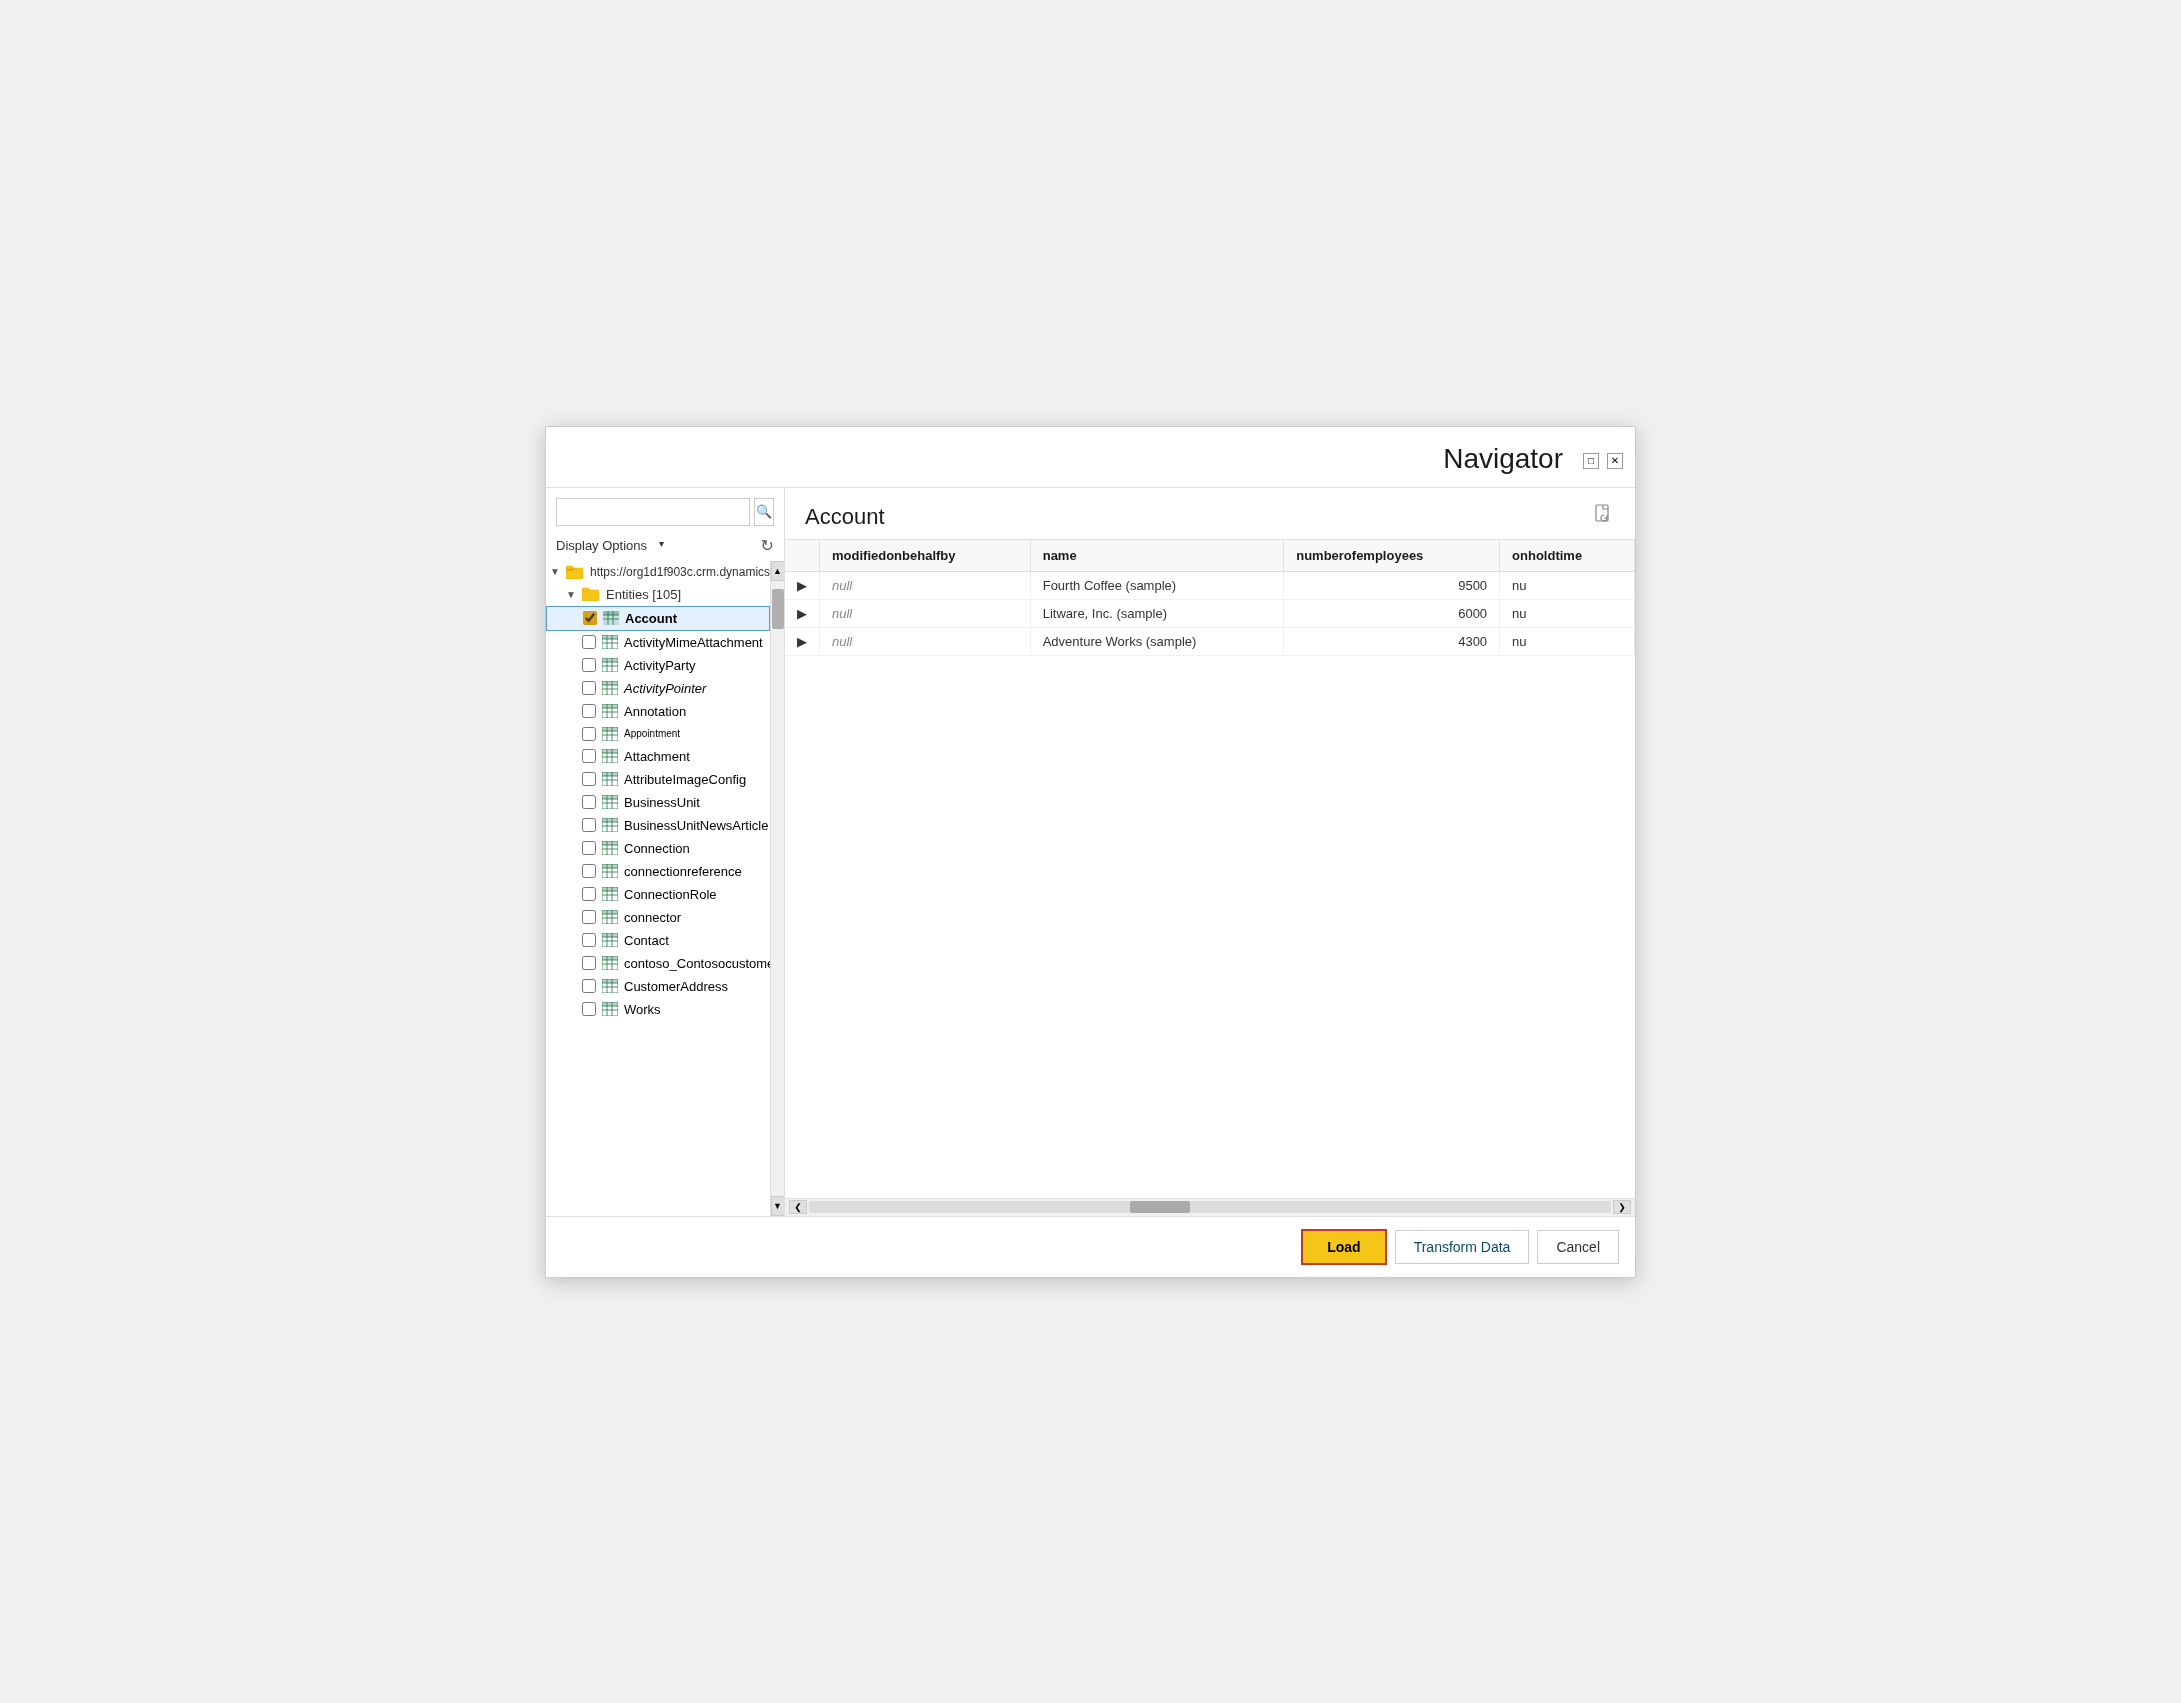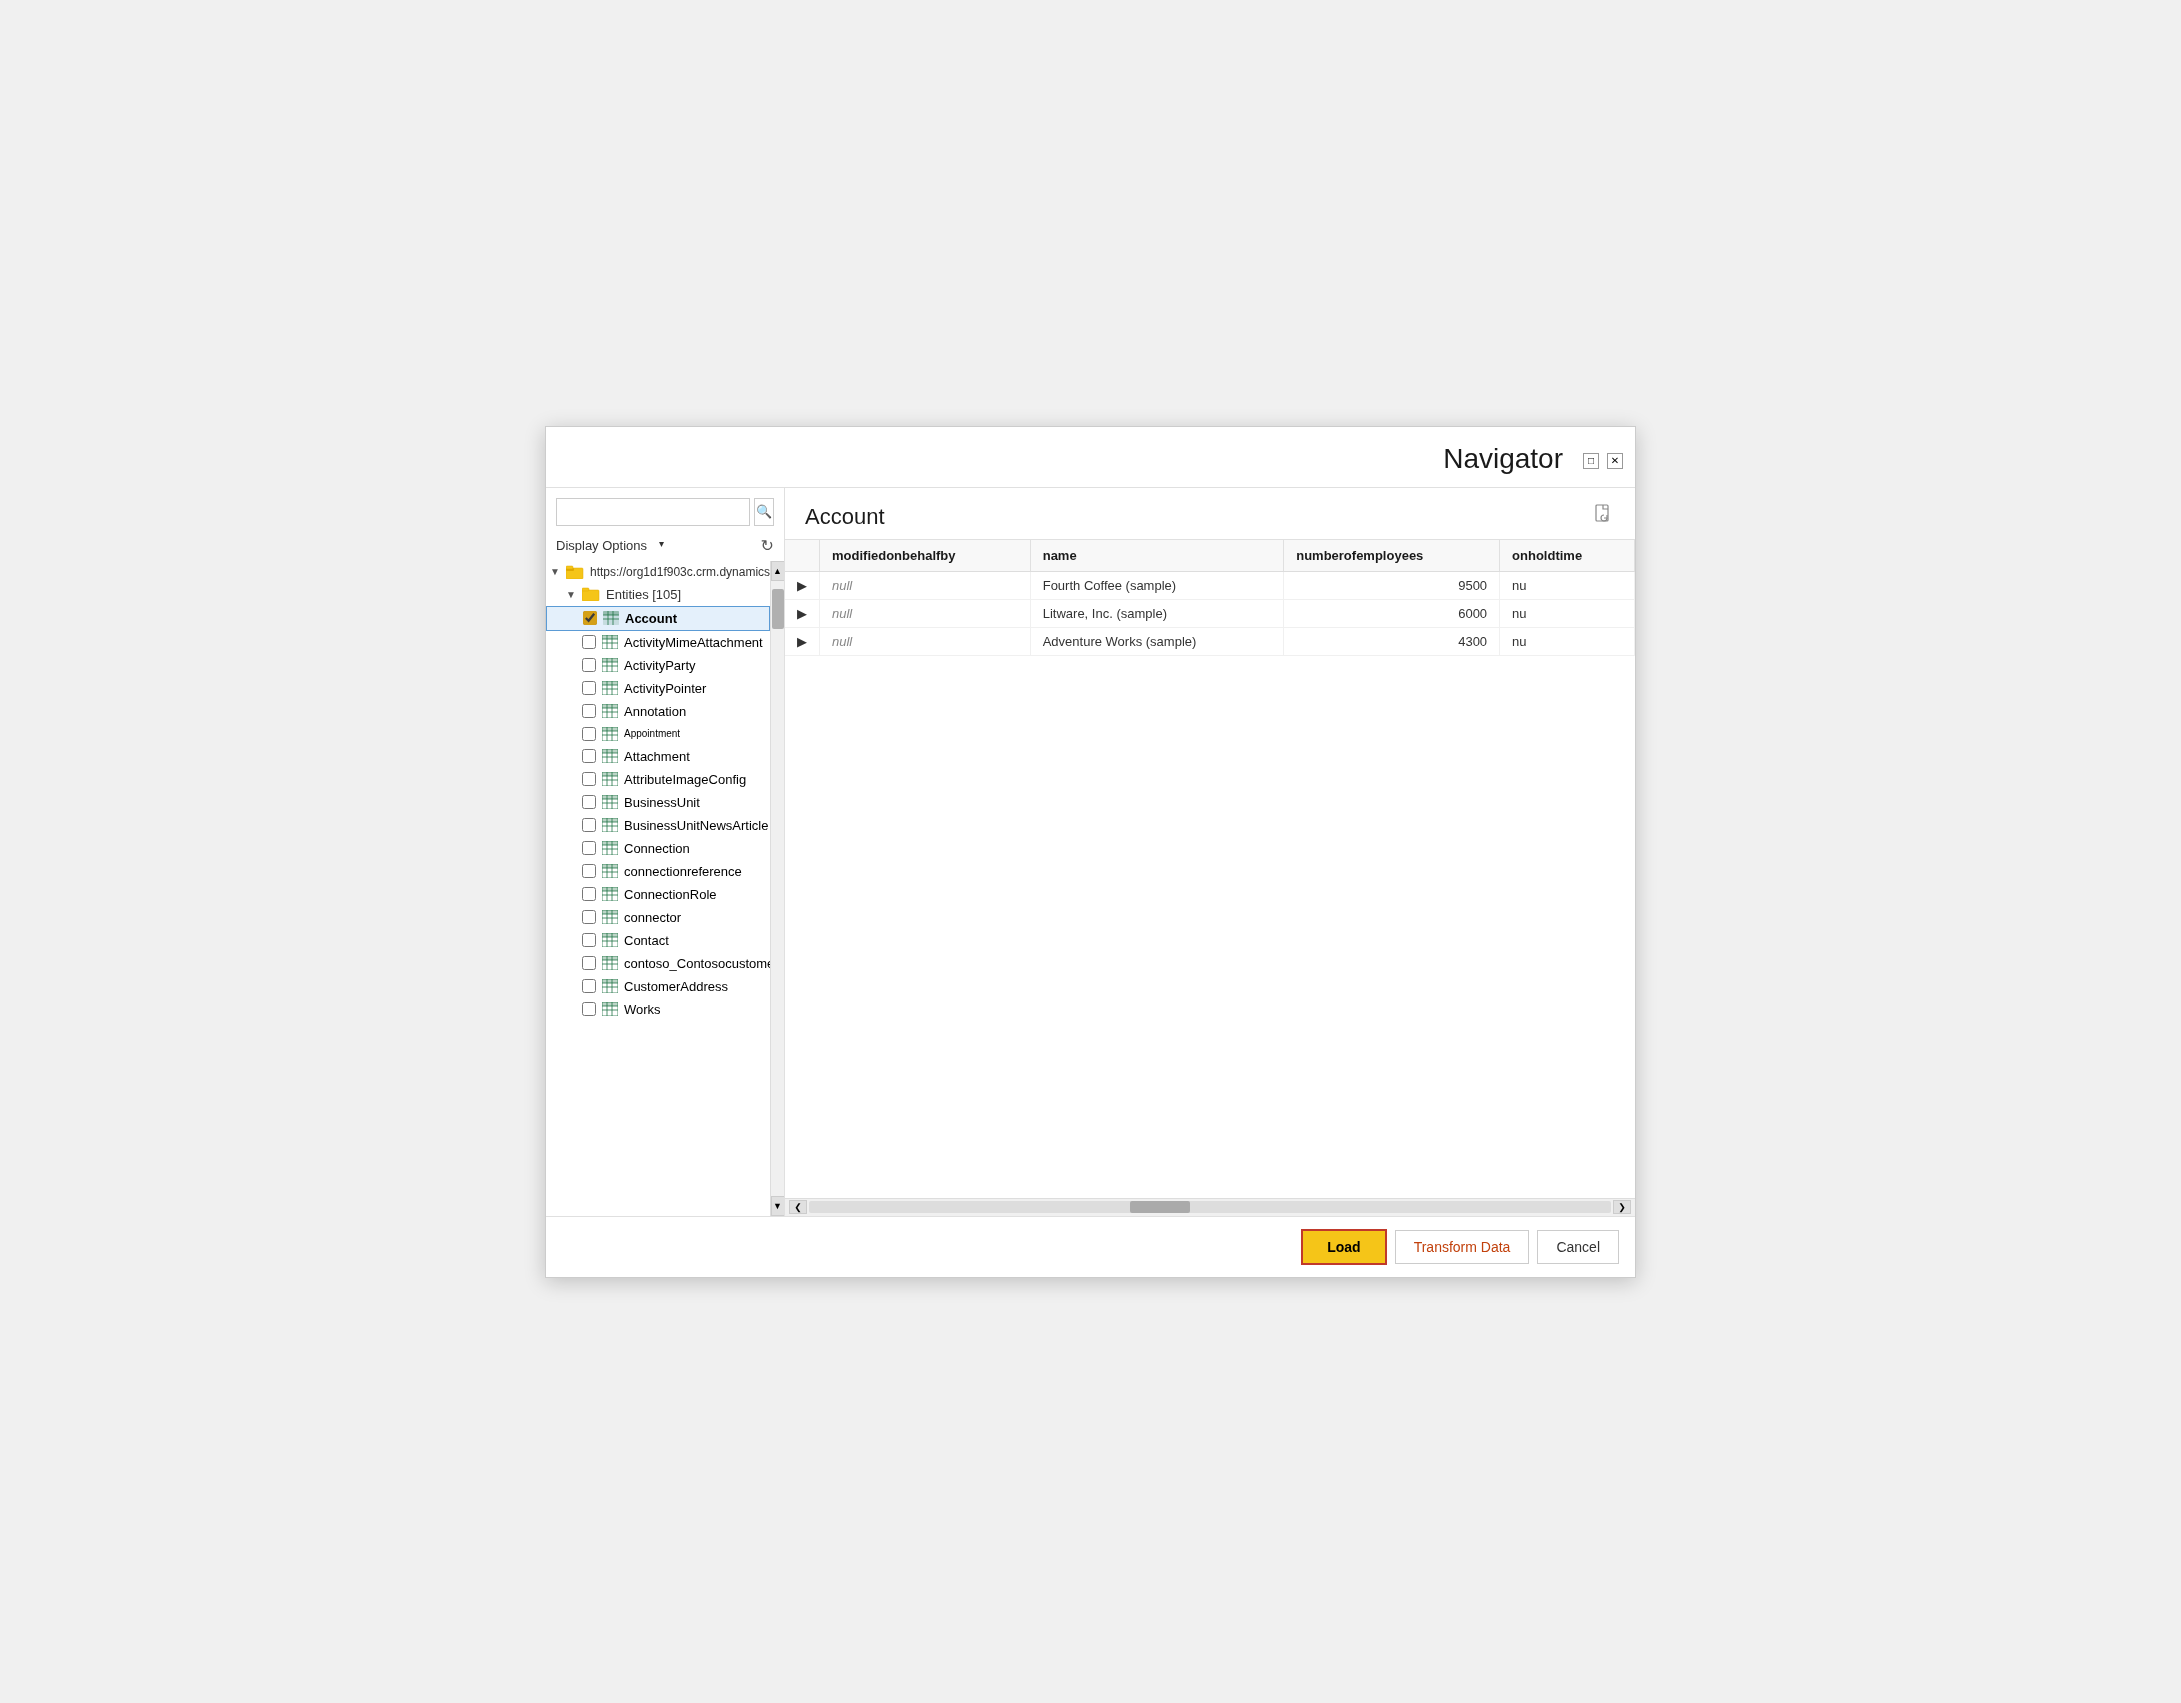--- a/index.html
+++ b/index.html
@@ -312,21 +312,21 @@
       font-size: 14px;
       cursor: pointer;
       font-weight: 600;
     }
     .btn-transform {
       background: #fff;
       border: 1px solid #ccc;
       padding: 8px 18px;
       font-size: 14px;
       cursor: pointer;
-      color: #c2410c;
+      color: #0c4a6e;
     }
     .btn-cancel {
       background: #fff;
       border: 1px solid #ccc;
       padding: 8px 18px;
       font-size: 14px;
       cursor: pointer;
       color: #333;
     }
     
@@ -448,21 +448,21 @@
               <div class="tree-item tree-entity">
       <input type="checkbox" class="checkbox" style="">
       <svg class="table-svg" viewBox="0 0 16 14" fill="none">
         <rect x="0" y="0" width="16" height="14" rx="1" fill="none" stroke="#217346" stroke-width="0.8"></rect>
         <line x1="0" y1="4" x2="16" y2="4" stroke="#217346" stroke-width="0.8"></line>
         <line x1="0" y1="8" x2="16" y2="8" stroke="#217346" stroke-width="0.8"></line>
         <line x1="5" y1="0" x2="5" y2="14" stroke="#217346" stroke-width="0.8"></line>
         <line x1="10" y1="0" x2="10" y2="14" stroke="#217346" stroke-width="0.8"></line>
         <rect x="0" y="0" width="16" height="4" rx="1" fill="#217346" opacity="0.3"></rect>
       </svg>
-      <span style="font-size:13px;">ActivityPointer</span>
+      <span style="font-size:13px;font-style:italic;">ActivityPointer</span>
     </div>
               <div class="tree-item tree-entity">
       <input type="checkbox" class="checkbox" style="">
       <svg class="table-svg" viewBox="0 0 16 14" fill="none">
         <rect x="0" y="0" width="16" height="14" rx="1" fill="none" stroke="#217346" stroke-width="0.8"></rect>
         <line x1="0" y1="4" x2="16" y2="4" stroke="#217346" stroke-width="0.8"></line>
         <line x1="0" y1="8" x2="16" y2="8" stroke="#217346" stroke-width="0.8"></line>
         <line x1="5" y1="0" x2="5" y2="14" stroke="#217346" stroke-width="0.8"></line>
         <line x1="10" y1="0" x2="10" y2="14" stroke="#217346" stroke-width="0.8"></line>
         <rect x="0" y="0" width="16" height="4" rx="1" fill="#217346" opacity="0.3"></rect>

